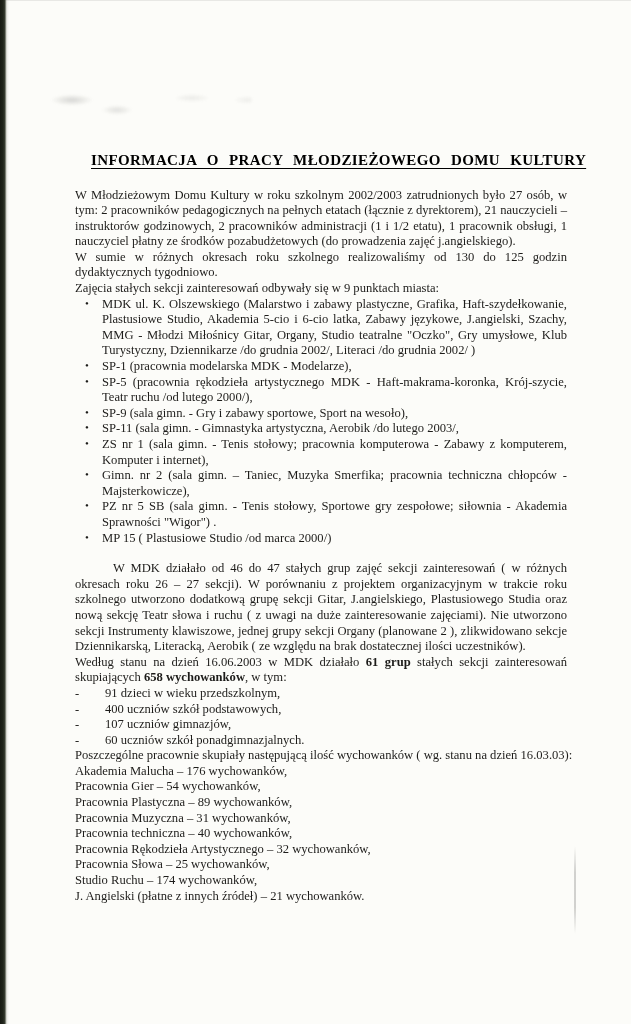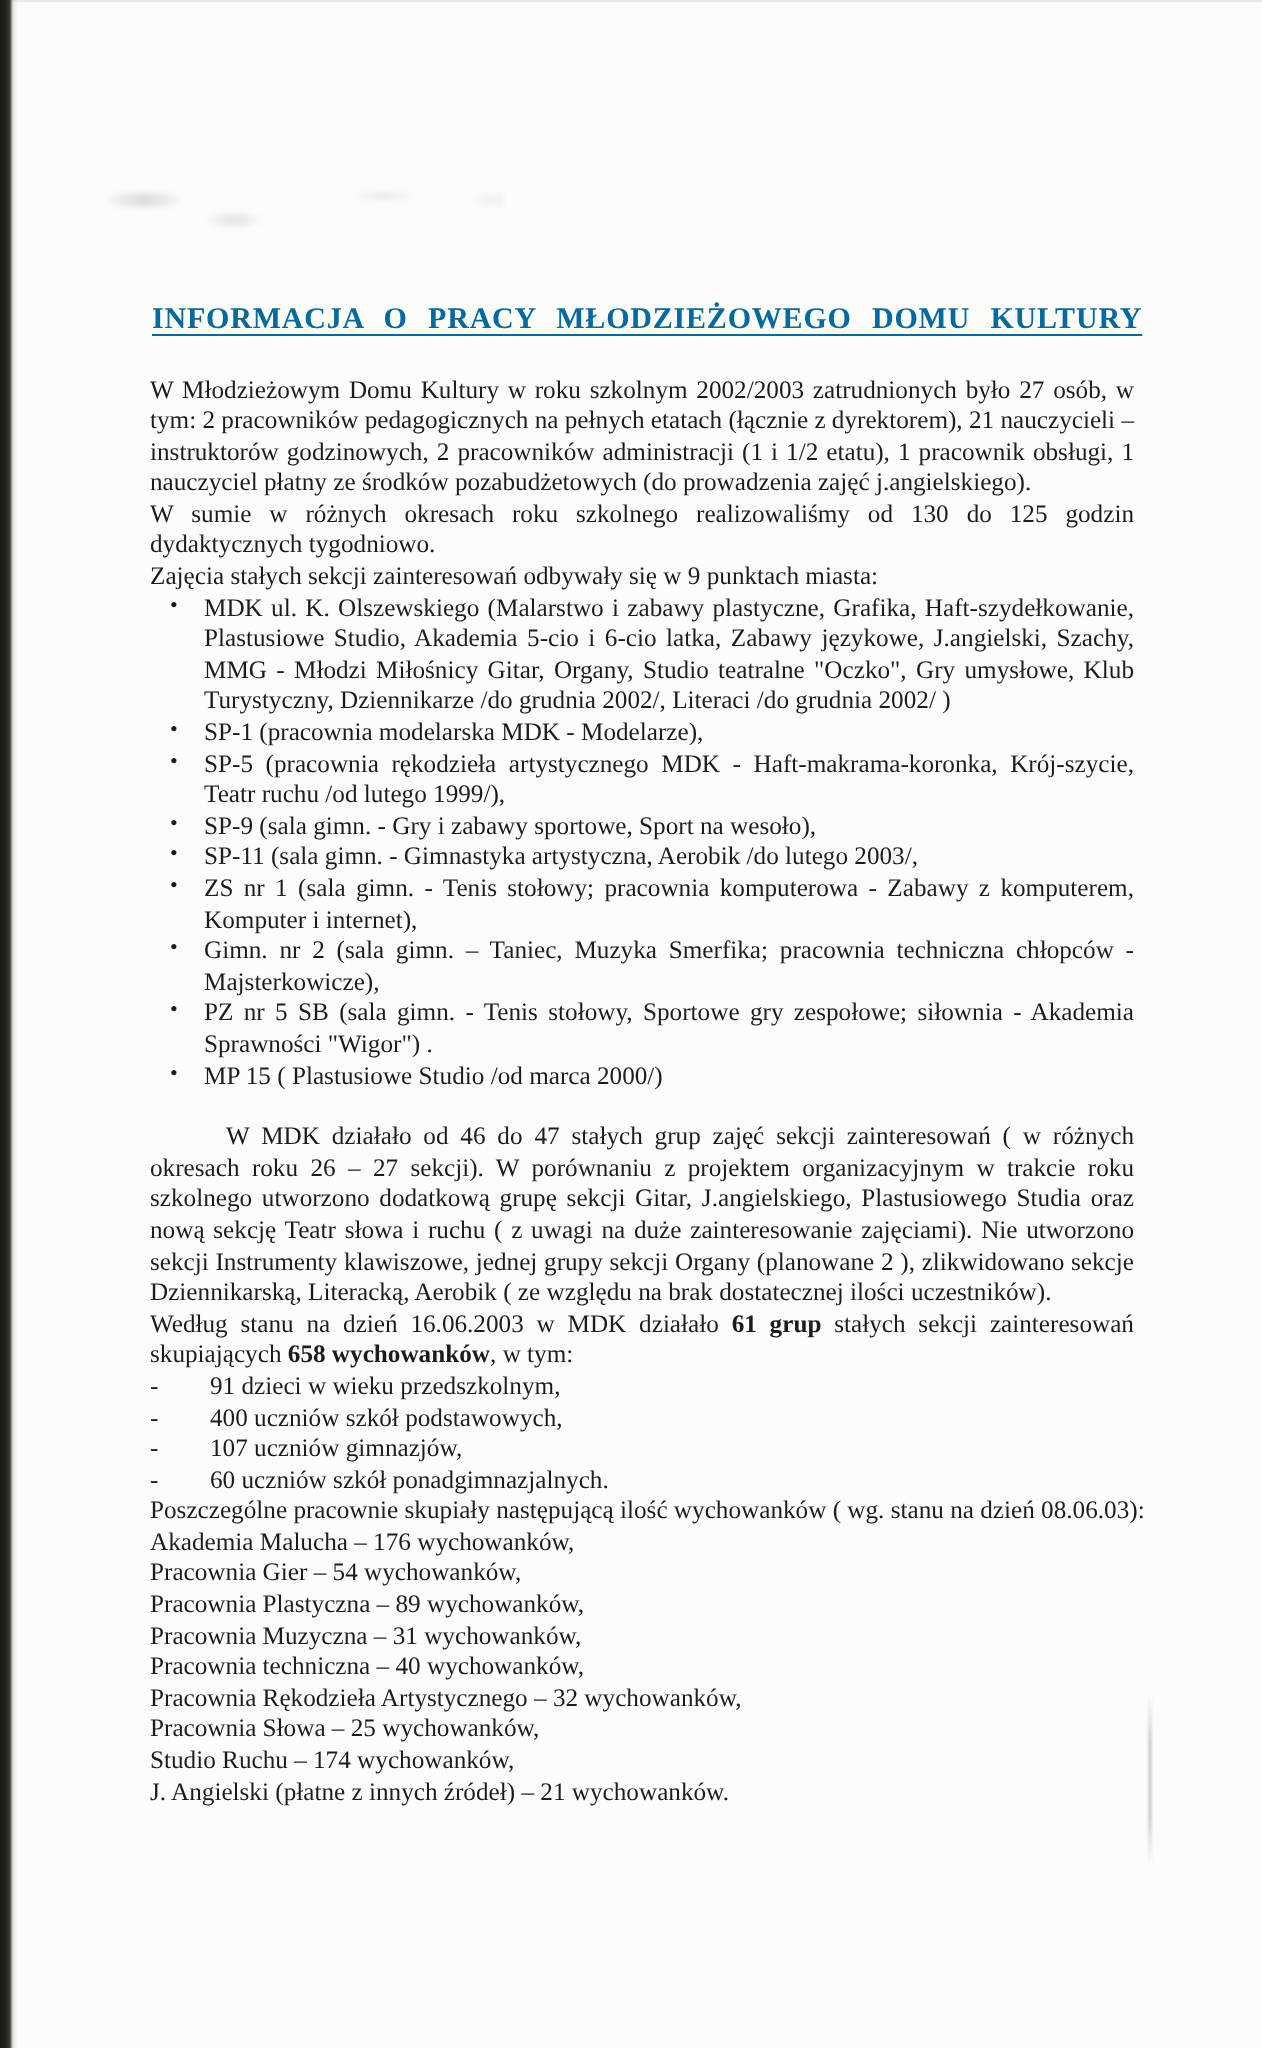--- a/index.html
+++ b/index.html
@@ -39,26 +39,26 @@
     width: 2px; height: 88px;
     background: linear-gradient(to bottom, transparent, rgba(110,110,108,0.30) 30%, rgba(110,110,108,0.30) 70%, transparent);
     filter: blur(0.6px);
   }
   .content {
     position: absolute;
     left: 75px; top: 150px;
     width: 492px;
   }
   h1.doc-title {
-    margin: 0 0 17px 1px;
+    margin: 0 0 17px 16px;
     font-size: 15px;
     font-weight: bold;
     line-height: 20.5px;
     letter-spacing: 0.4px;
-    color: #0369a1;
+    color: #000000;
   }
   .title-line {
     display: block;
     white-space: pre;
     text-decoration: underline;
     text-decoration-thickness: 1.4px;
     text-underline-offset: 3px;
   }
   .title-line.l1 { word-spacing: 6px; }
   .title-line.l2 { word-spacing: 2px; }
@@ -114,41 +114,41 @@
     </h1>
 
     <p class="para">W Młodzieżowym Domu Kultury w roku szkolnym 2002/2003 zatrudnionych było 27 osób, w tym: 2 pracowników pedagogicznych na pełnych etatach (łącznie z dyrektorem), 21 nauczycieli – instruktorów godzinowych, 2 pracowników administracji (1 i 1/2 etatu), 1 pracownik obsługi, 1 nauczyciel płatny ze środków pozabudżetowych (do prowadzenia zajęć j.angielskiego).</p>
     <p class="para">W sumie w różnych okresach roku szkolnego realizowaliśmy od 130 do 125 godzin dydaktycznych tygodniowo.</p>
 
     <p class="para gap-sm oneline">Zajęcia stałych sekcji zainteresowań odbywały się w  9 punktach  miasta:</p>
 
     <ul class="bullet-list">
       <li class="bullet-item"><span class="bullet-glyph">•</span><span>MDK  ul. K. Olszewskiego (Malarstwo i zabawy plastyczne, Grafika, Haft-szydełkowanie, Plastusiowe Studio, Akademia 5-cio i 6-cio latka, Zabawy językowe, J.angielski, Szachy, MMG - Młodzi Miłośnicy Gitar, Organy, Studio teatralne "Oczko", Gry umysłowe, Klub Turystyczny,  Dziennikarze /do grudnia 2002/, Literaci /do grudnia 2002/ )</span></li>
       <li class="bullet-item"><span class="bullet-glyph">•</span><span>SP-1 (pracownia modelarska MDK - Modelarze),</span></li>
-      <li class="bullet-item"><span class="bullet-glyph">•</span><span>SP-5 (pracownia rękodzieła artystycznego MDK - Haft-makrama-koronka, Krój-szycie, Teatr  ruchu /od lutego 1999/),</span></li>
+      <li class="bullet-item"><span class="bullet-glyph">•</span><span>SP-5 (pracownia rękodzieła artystycznego MDK - Haft-makrama-koronka, Krój-szycie, Teatr  ruchu /od lutego 2000/),</span></li>
       <li class="bullet-item"><span class="bullet-glyph">•</span><span>SP-9 (sala gimn. - Gry i zabawy sportowe, Sport na wesoło),</span></li>
       <li class="bullet-item"><span class="bullet-glyph">•</span><span>SP-11 (sala gimn. - Gimnastyka artystyczna, Aerobik  /do lutego 2003/,</span></li>
       <li class="bullet-item"><span class="bullet-glyph">•</span><span>ZS nr 1 (sala gimn. - Tenis stołowy;  pracownia komputerowa - Zabawy z komputerem, Komputer i internet),</span></li>
       <li class="bullet-item"><span class="bullet-glyph">•</span><span>Gimn. nr 2 (sala gimn. – Taniec, Muzyka Smerfika;  pracownia techniczna chłopców - Majsterkowicze),</span></li>
       <li class="bullet-item"><span class="bullet-glyph">•</span><span>PZ nr 5 SB (sala gimn. - Tenis stołowy, Sportowe gry zespołowe; siłownia - Akademia Sprawności "Wigor") .</span></li>
       <li class="bullet-item"><span class="bullet-glyph">•</span><span>MP 15 ( Plastusiowe Studio /od marca 2000/)</span></li>
     </ul>
 
     <p class="para gap-md indent-first">W MDK działało  od 46 do 47 stałych grup zajęć sekcji zainteresowań ( w różnych okresach roku 26 – 27 sekcji). W porównaniu z projektem organizacyjnym w trakcie roku szkolnego utworzono dodatkową grupę sekcji Gitar, J.angielskiego, Plastusiowego Studia oraz nową sekcję Teatr słowa i ruchu ( z uwagi na duże zainteresowanie zajęciami). Nie utworzono sekcji Instrumenty klawiszowe, jednej grupy sekcji Organy (planowane 2 ), zlikwidowano sekcje Dziennikarską, Literacką, Aerobik ( ze względu na brak dostatecznej ilości uczestników).</p>
 
     <p class="para gap-sm"><span>Według stanu na dzień 16.06.2003 w MDK działało </span><span class="b">61 grup</span><span> stałych sekcji zainteresowań skupiających </span><span class="b">658 wychowanków</span><span>, w tym:</span></p>
 
     <ul class="dash-list">
       <li class="dash-item"><span class="dash-glyph">-</span><span>91 dzieci w wieku przedszkolnym,</span></li>
       <li class="dash-item"><span class="dash-glyph">-</span><span>400 uczniów szkół podstawowych,</span></li>
       <li class="dash-item"><span class="dash-glyph">-</span><span>107 uczniów gimnazjów,</span></li>
       <li class="dash-item"><span class="dash-glyph">-</span><span>60 uczniów szkół ponadgimnazjalnych.</span></li>
     </ul>
 
-    <p class="para gap-sm oneline">Poszczególne pracownie skupiały następującą ilość wychowanków ( wg. stanu na dzień 08.06.03):</p>
+    <p class="para gap-sm oneline">Poszczególne pracownie skupiały następującą ilość wychowanków ( wg. stanu na dzień 16.03.03):</p>
 
     <ul class="plain-list">
       <li class="plain-item">Akademia Malucha – 176 wychowanków,</li>
       <li class="plain-item">Pracownia Gier – 54 wychowanków,</li>
       <li class="plain-item">Pracownia Plastyczna – 89 wychowanków,</li>
       <li class="plain-item">Pracownia Muzyczna – 31 wychowanków,</li>
       <li class="plain-item">Pracownia techniczna – 40 wychowanków,</li>
       <li class="plain-item">Pracownia Rękodzieła Artystycznego – 32 wychowanków,</li>
       <li class="plain-item">Pracownia Słowa – 25 wychowanków,</li>
       <li class="plain-item">Studio Ruchu – 174 wychowanków,</li>

